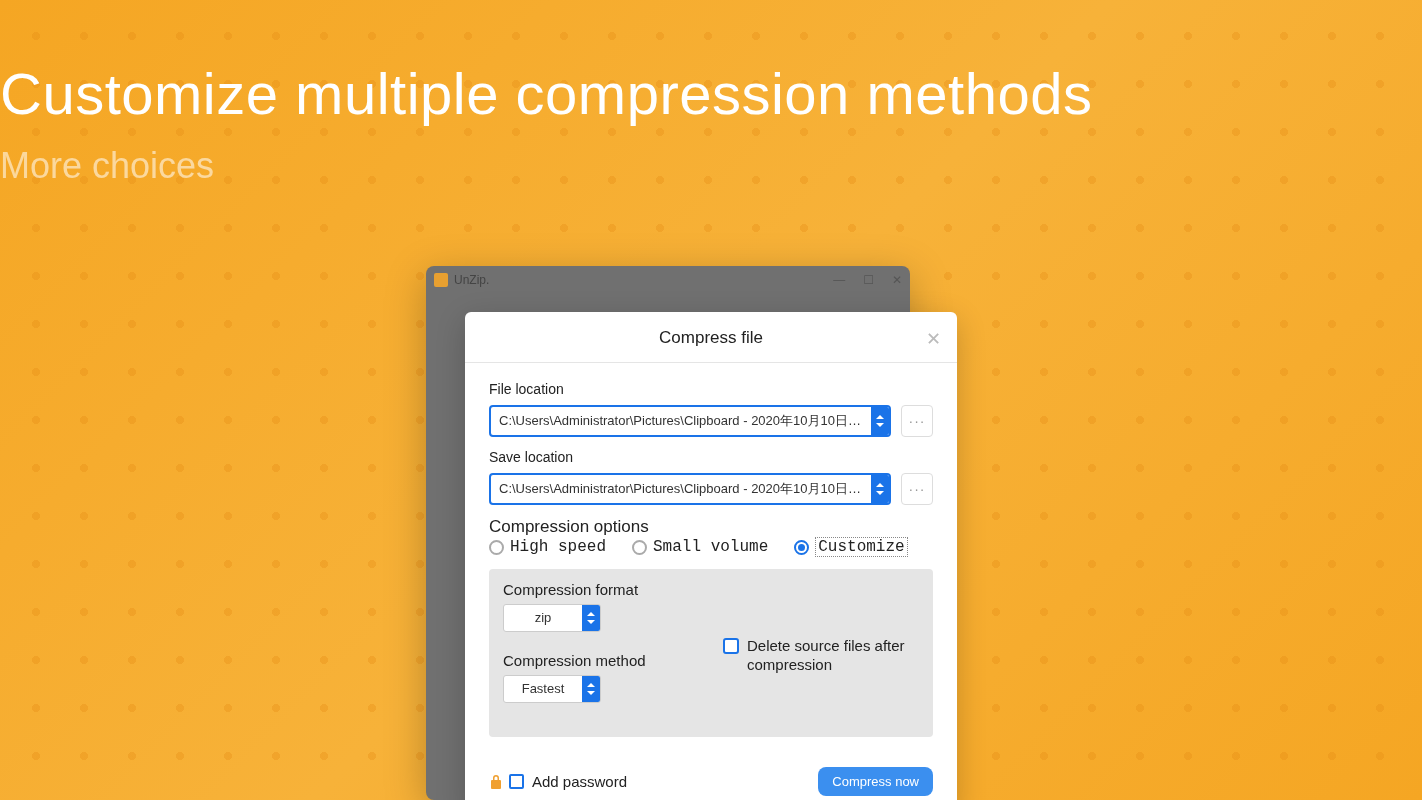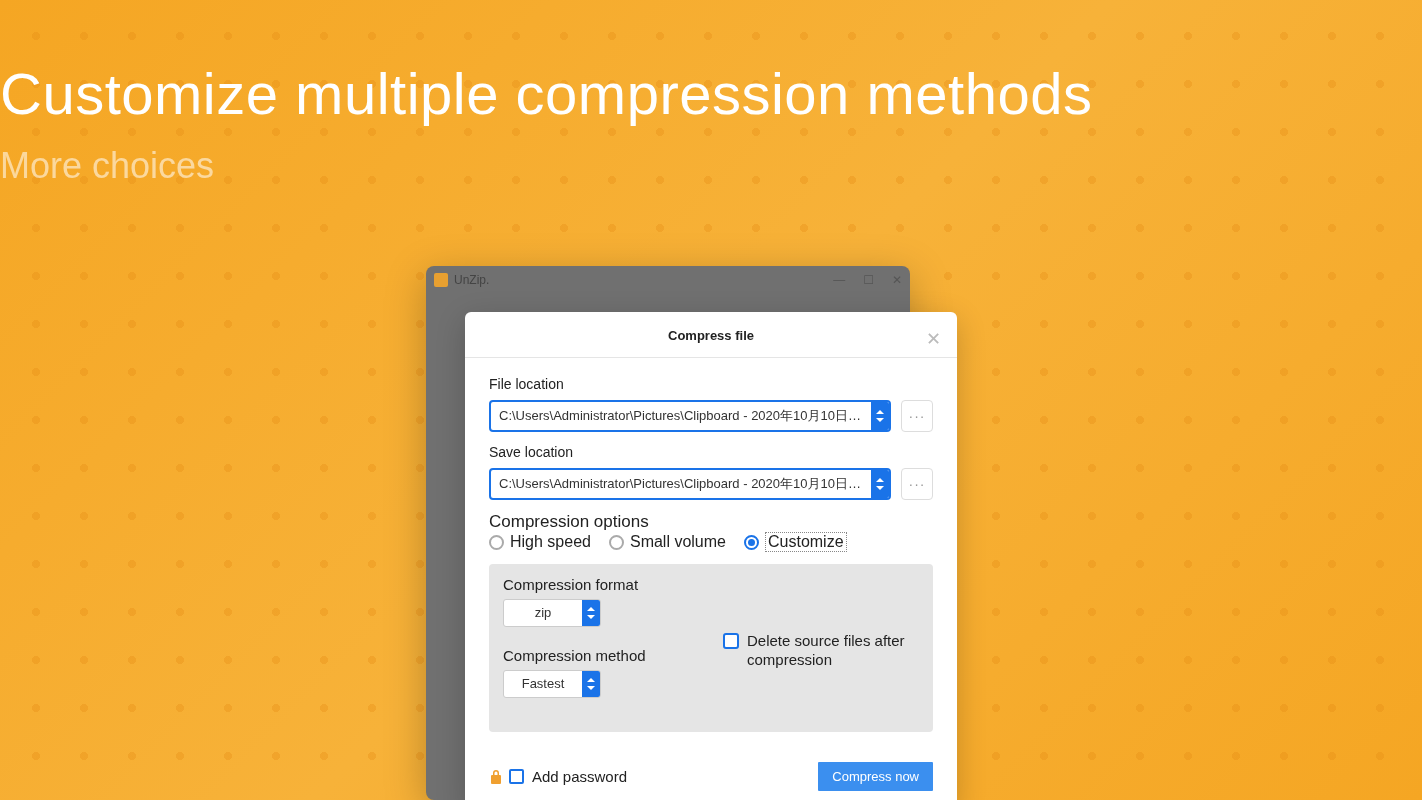--- a/index.html
+++ b/index.html
@@ -77,23 +77,23 @@
   border-radius: 6px;
   box-shadow: 0 8px 30px rgba(0,0,0,0.2);
 }
 .dialog-header {
   position: relative;
   text-align: center;
   padding: 16px 0 14px;
   border-bottom: 1px solid #e5e5e5;
 }
 .dialog-title {
-  font-size: 13px;
-  color: #222;
-  font-weight: 700;
+  font-size: 17px;
+  color: #222;
+  font-weight: 400;
 }
 .dialog-close {
   position: absolute;
   right: 16px;
   top: 16px;
   color: #bbb;
   font-size: 18px;
   cursor: pointer;
 }
 .dialog-body {
@@ -163,22 +163,23 @@
   letter-spacing: 1px;
   cursor: pointer;
 }
 .section-label {
   font-size: 17px;
   color: #222;
   margin-top: 6px;
 }
 .radio-row {
   display: flex;
-  gap: 18px;
+  gap: 26px;
   margin-bottom: 12px;
+  font-family: Liberation Mono, monospace;
 }
 .radio-item {
   display: flex;
   align-items: center;
   gap: 6px;
   font-size: 16px;
   color: #222;
   cursor: pointer;
 }
 .radio-circle {
@@ -279,21 +280,21 @@
 .footer-label {
   font-size: 15px;
   color: #222;
 }
 .compress-btn {
   margin-left: auto;
   background: #3b8fef;
   color: #fff;
   border: none;
   padding: 7px 14px;
-  border-radius: 1px;
+  border-radius: 8px;
   font-size: 13px;
   cursor: pointer;
 }
 </style>
 </head>
 <body>
 
 <div class="bg-dots"></div>
 
 <div class="hero">

